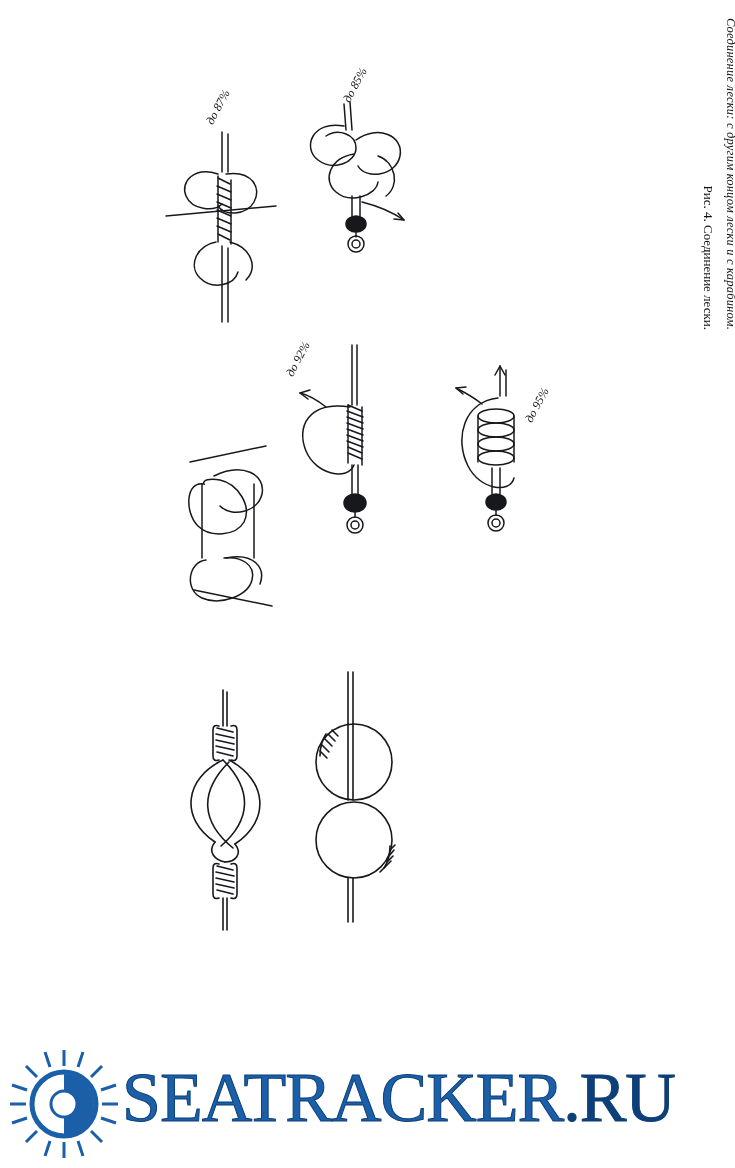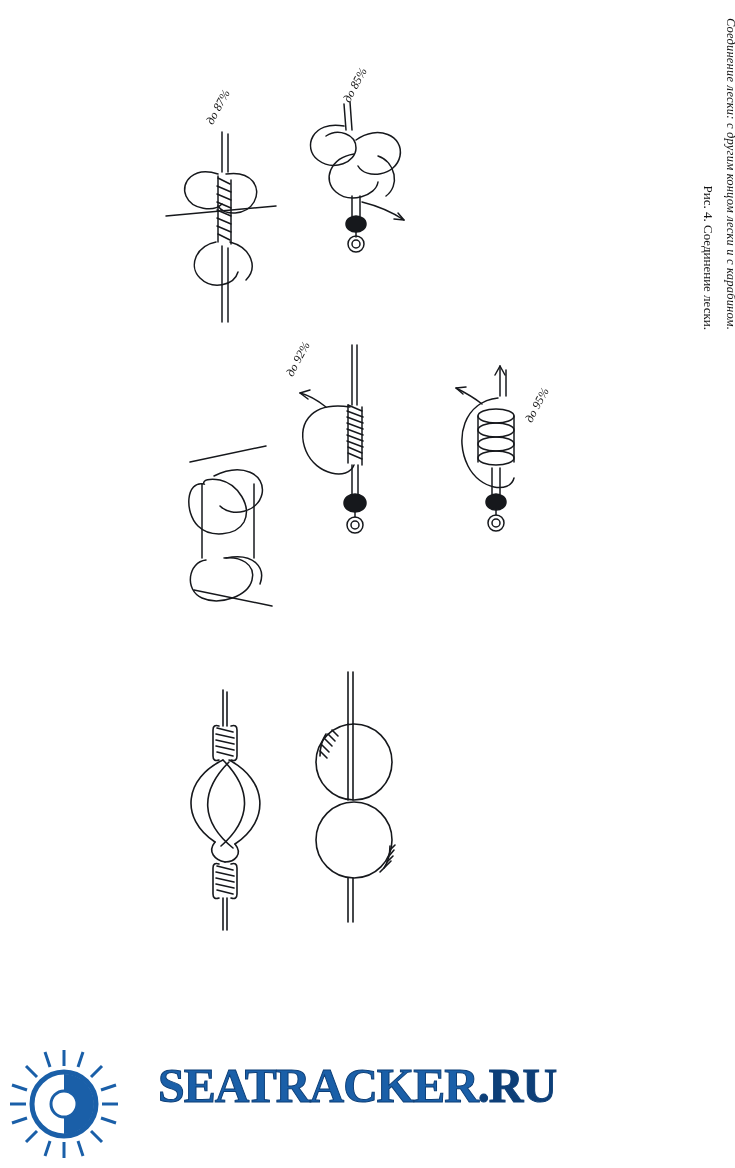--- a/index.html
+++ b/index.html
@@ -95,27 +95,26 @@
     left: 8px;
     top: 8px;
     width: 112px;
     height: 112px;
   }
   .wm-text {
     position: absolute;
     left: 122px;
     top: 18px;
     font-family: "Liberation Serif", serif;
-    font-weight: bold;
-    font-size: 48px;
+    font-weight: normal;
+    font-size: 70px;
     letter-spacing: -1px;
     color: #1a5fa8;
     -webkit-text-stroke: 1px #0d3f78;
     white-space: nowrap;
-    margin-left: 36px;
   }
   .wm-text .dark { color: #0d3f78; }
 </style>
 </head>
 <body>
 
 <div id="page">
 
   <div class="figure-area">
 

